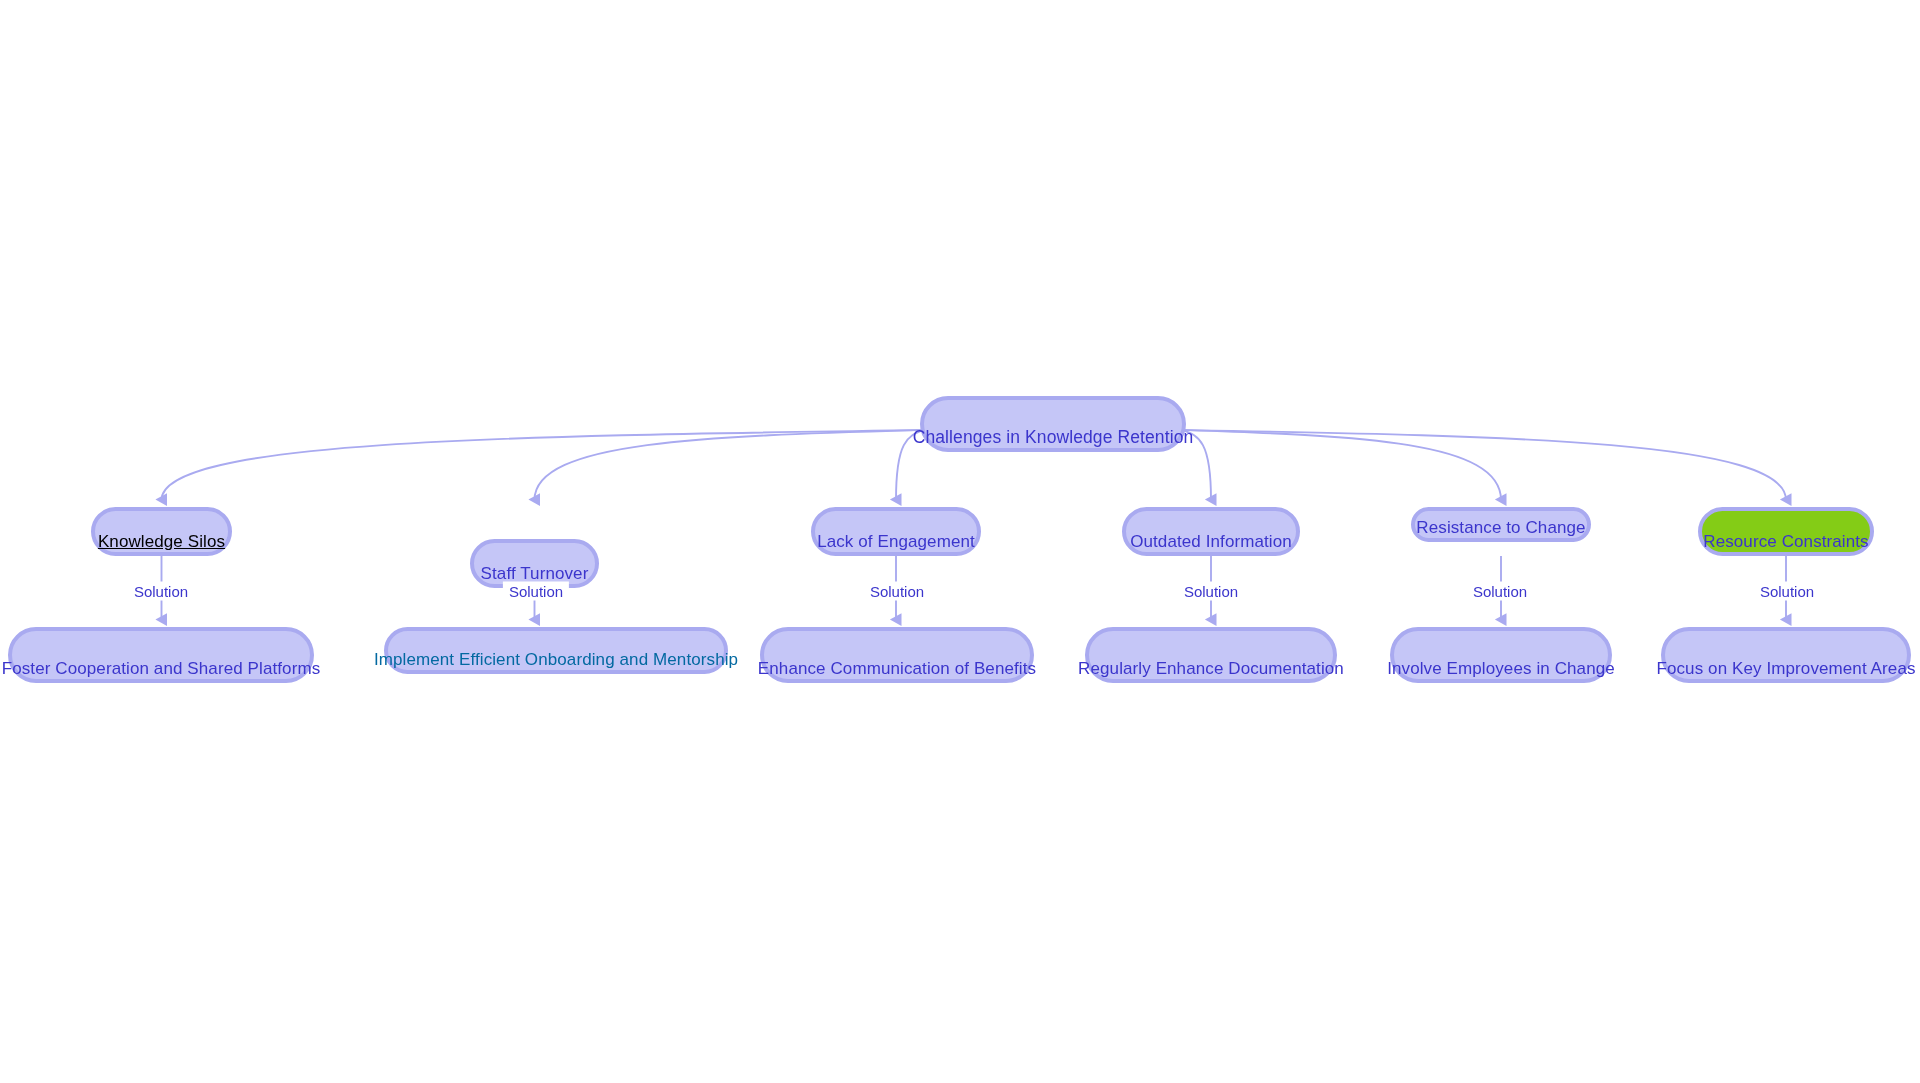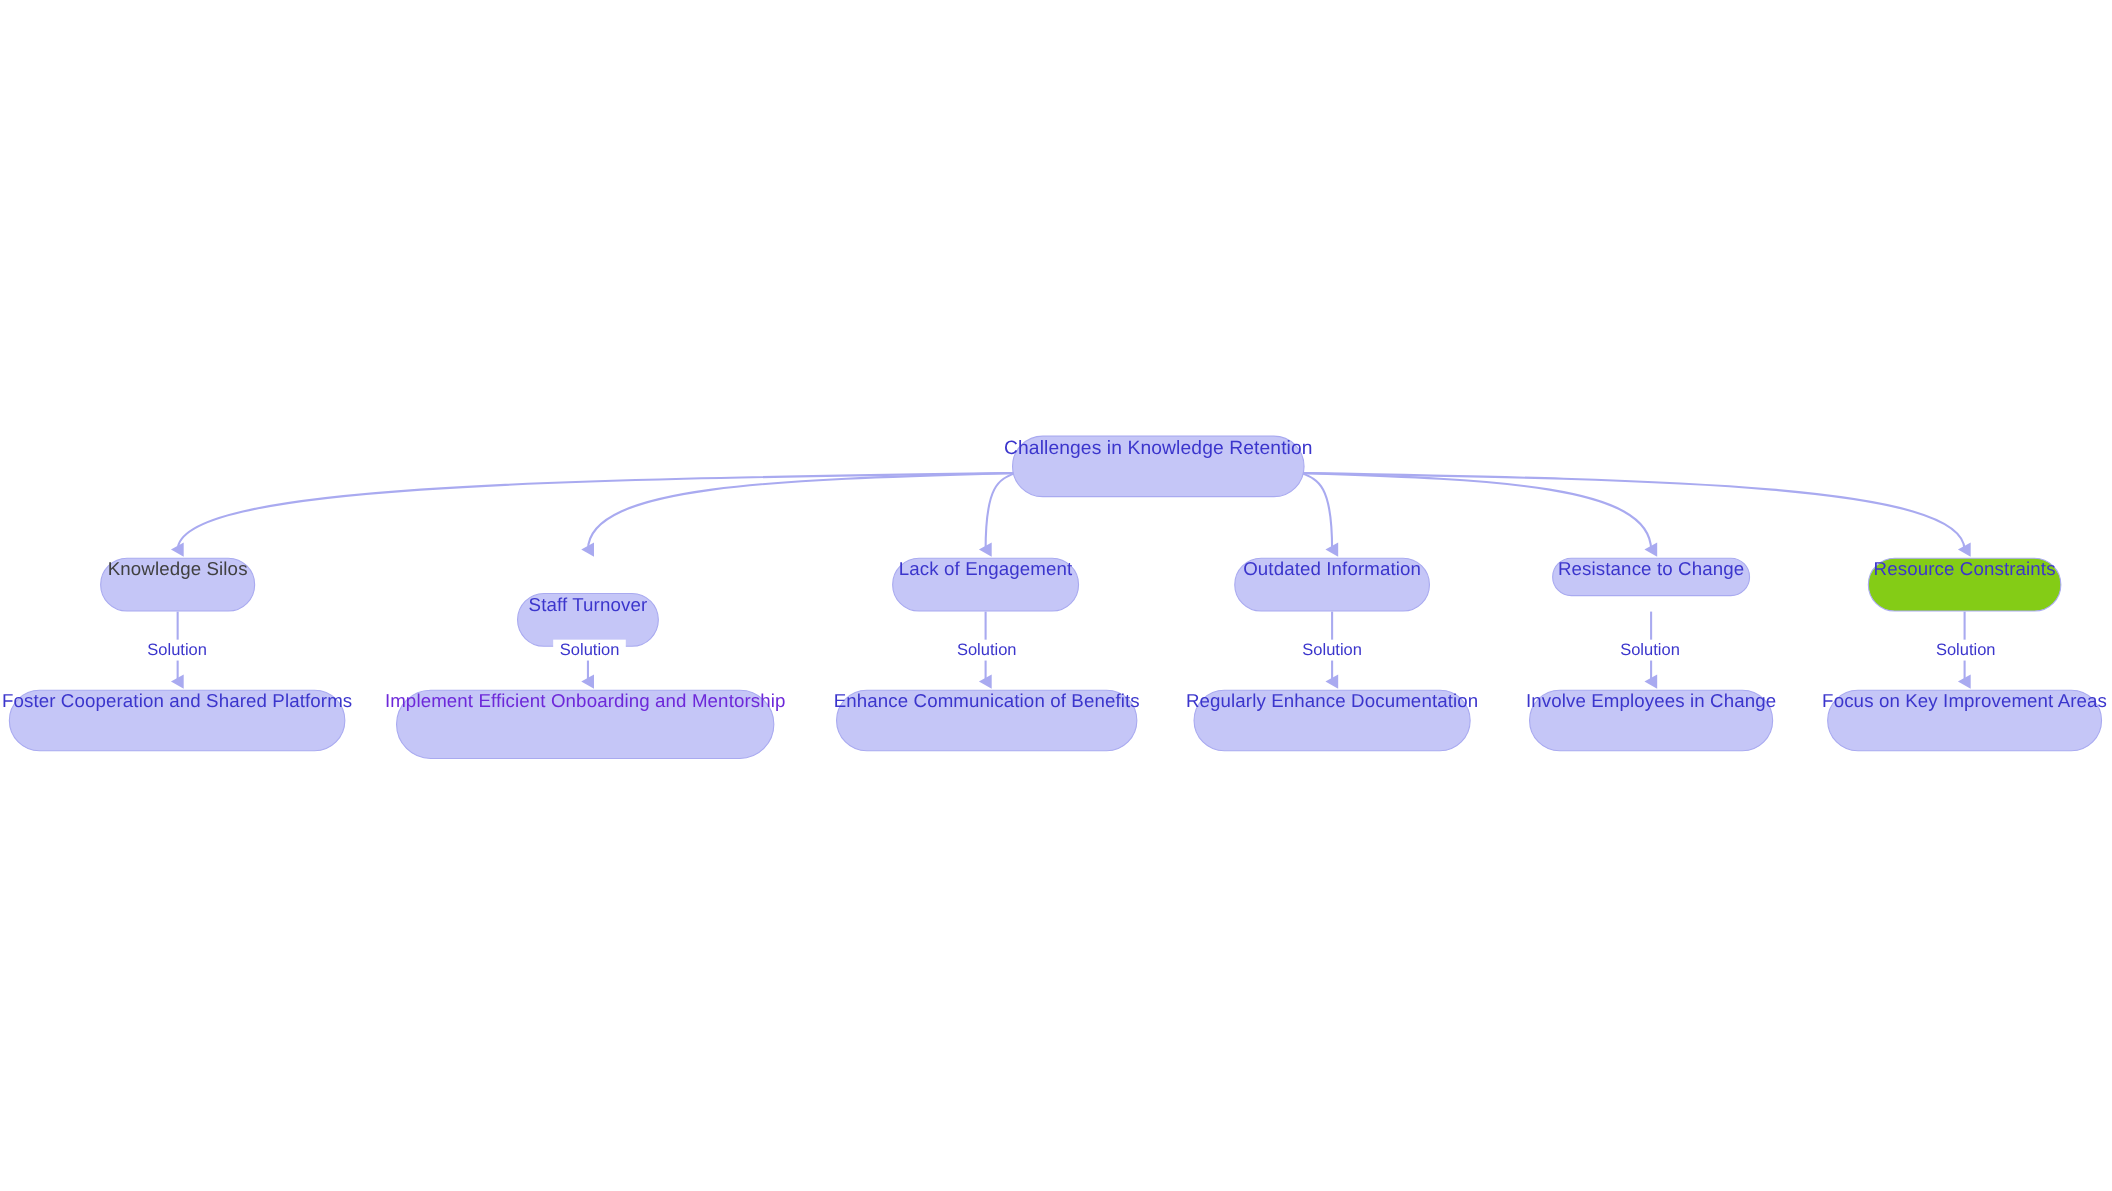--- a/index.html
+++ b/index.html
@@ -26,25 +26,25 @@
     top: 0;
     width: 1920px;
     height: 1083px;
     pointer-events: none;
   }
 
   .node {
     position: absolute;
     box-sizing: border-box;
     display: flex;
-    align-items: flex-start;
+    align-items: flex-end;
     justify-content: center;
     border-radius: 999px;
     background: #c5c6f7;
-    border: 1px solid #be185d;
+    border: 4px solid #be185d;
     color: #3b35cc;
     font-size: 17px;
     line-height: 1.2;
     letter-spacing: 0.1px;
     white-space: nowrap;
     text-align: center;
     z-index: 2;
   }
 
   .node-root {
@@ -90,42 +90,42 @@
         <path d="M 1211 556 L 1211 620" marker-end="url(#arrowhead)"></path>
         <path d="M 1501 556 L 1501 620" marker-end="url(#arrowhead)"></path>
         <path d="M 1786 556 L 1786 620" marker-end="url(#arrowhead)"></path>
       </g>
   </svg>
 
   <div id="node-layer">
       <div class="node node-root" style="left: 920px; top: 396px; width: 266px; height: 56px; background: rgb(197, 198, 247); border-color: rgb(169, 170, 240); color: rgb(59, 53, 204);">
         <span>Challenges in Knowledge Retention</span>
       </div>
-      <div class="node" style="left: 91px; top: 507px; width: 141px; height: 49px; background: rgb(197, 198, 247); border-color: rgb(169, 170, 240); color: #404040;">
+      <div class="node" style="left: 91px; top: 507px; width: 141px; height: 49px; background: rgb(197, 198, 247); border-color: rgb(169, 170, 240); color: #000000; text-decoration: underline;">
         <span>Knowledge Silos</span>
       </div>
       <div class="node" style="left: 470px; top: 507px; width: 129px; height: 49px; background: rgb(197, 198, 247); border-color: rgb(169, 170, 240); color: rgb(59, 53, 204); margin-top: 32px;">
         <span>Staff Turnover</span>
       </div>
       <div class="node" style="left: 811px; top: 507px; width: 170px; height: 49px; background: rgb(197, 198, 247); border-color: rgb(169, 170, 240); color: rgb(59, 53, 204);">
         <span>Lack of Engagement</span>
       </div>
       <div class="node" style="left: 1122px; top: 507px; width: 178px; height: 49px; background: rgb(197, 198, 247); border-color: rgb(169, 170, 240); color: rgb(59, 53, 204);">
         <span>Outdated Information</span>
       </div>
       <div class="node" style="left: 1411px; top: 507px; width: 180px; height: 35px; background: rgb(197, 198, 247); border-color: rgb(169, 170, 240); color: rgb(59, 53, 204);">
         <span>Resistance to Change</span>
       </div>
       <div class="node" style="left: 1698px; top: 507px; width: 176px; height: 49px; background: #84cc16; border-color: rgb(169, 170, 240); color: rgb(59, 53, 204);">
         <span>Resource Constraints</span>
       </div>
       <div class="node" style="left: 8px; top: 627px; width: 306px; height: 56px; background: rgb(197, 198, 247); border-color: rgb(169, 170, 240); color: rgb(59, 53, 204);">
         <span>Foster Cooperation and Shared Platforms</span>
       </div>
-      <div class="node" style="left: 360px; top: 627px; width: 344px; height: 63px; background: rgb(197, 198, 247); border-color: rgb(169, 170, 240); color: #6d28d9;">
+      <div class="node" style="left: 384px; top: 627px; width: 344px; height: 47px; background: rgb(197, 198, 247); border-color: rgb(169, 170, 240); color: #0369a1;">
         <span>Implement Efficient Onboarding and Mentorship</span>
       </div>
       <div class="node" style="left: 760px; top: 627px; width: 274px; height: 56px; background: rgb(197, 198, 247); border-color: rgb(169, 170, 240); color: rgb(59, 53, 204);">
         <span>Enhance Communication of Benefits</span>
       </div>
       <div class="node" style="left: 1085px; top: 627px; width: 252px; height: 56px; background: rgb(197, 198, 247); border-color: rgb(169, 170, 240); color: rgb(59, 53, 204);">
         <span>Regularly Enhance Documentation</span>
       </div>
       <div class="node" style="left: 1390px; top: 627px; width: 222px; height: 56px; background: rgb(197, 198, 247); border-color: rgb(169, 170, 240); color: rgb(59, 53, 204);">
         <span>Involve Employees in Change</span>

